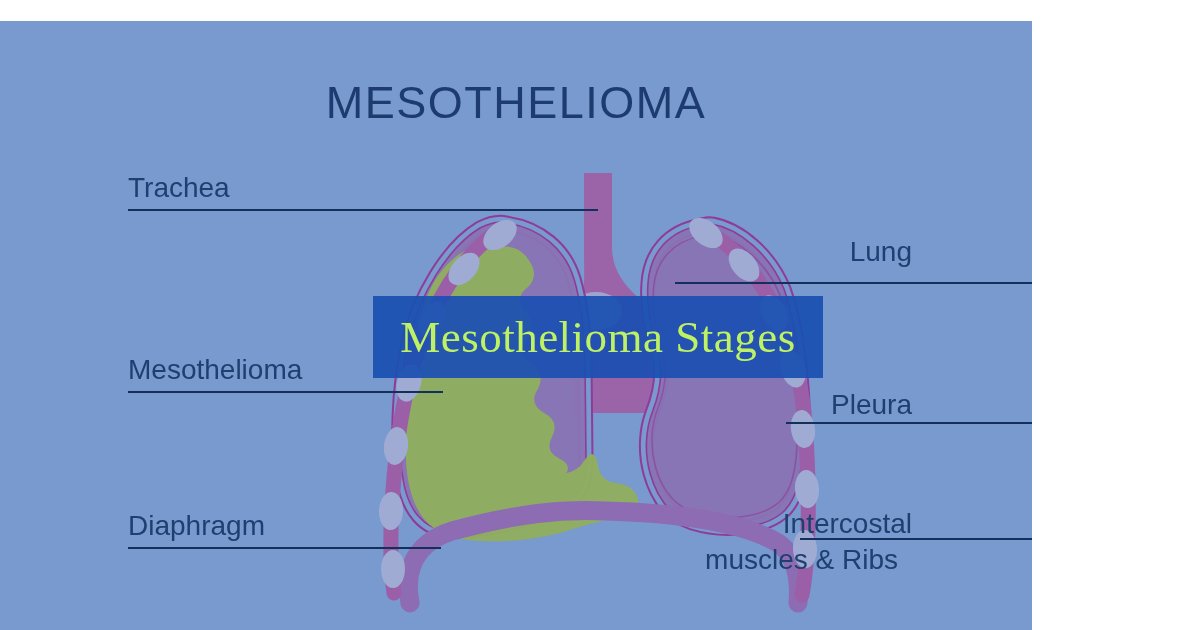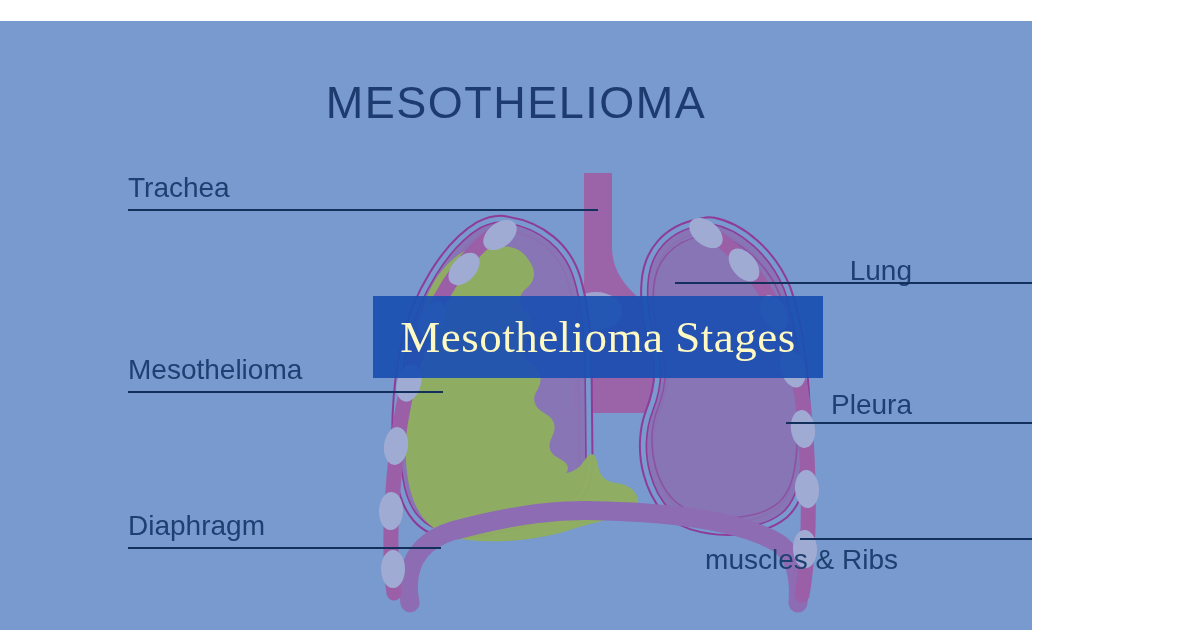--- a/index.html
+++ b/index.html
@@ -27,21 +27,21 @@
   .leader{
     position:absolute;height:2px;background:#13305C;
   }
   .banner{
     position:absolute;left:373px;top:275px;width:450px;height:82px;
     background:rgba(27,80,178,0.93);
     display:flex;align-items:center;justify-content:center;
   }
   .banner-text{
     font-family:"Liberation Serif", serif;
-    font-size:45px;color:#fef9c3;letter-spacing:0.5px;
+    font-size:45px;color:#bef264;letter-spacing:0.5px;
   }
 </style>
 </head>
 <body>
 
 <div id="stage">
 
   <svg width="1200" height="630" viewBox="0 0 1200 630">
     <defs>
       <path id="leftLung" d="M 506 202
@@ -137,22 +137,23 @@
 
   <div class="lbl" style="left:128px;top:151px;">Trachea</div>
   <div class="leader" style="left:128px;top:188px;width:470px;"></div>
 
   <div class="lbl" style="left:128px;top:333px;">Mesothelioma</div>
   <div class="leader" style="left:128px;top:370px;width:315px;"></div>
 
   <div class="lbl" style="left:128px;top:489px;text-align:center;">Diaphragm</div>
   <div class="leader" style="left:128px;top:526px;width:313px;"></div>
 
-  <div class="lbl right" style="right:120px;top:234px;">Lung</div>
+  <div class="lbl right" style="right:120px;top:215px;">Lung</div>
   <div class="leader" style="left:675px;top:261px;width:405px;"></div>
 
   <div class="lbl right" style="right:120px;top:368px;text-align:center;">Pleura</div>
   <div class="leader" style="left:786px;top:401px;width:294px;"></div>
 
+  <div class="lbl right" style="right:120px;top:487px;">Intercostal</div>
   <div class="leader" style="left:800px;top:517px;width:280px;"></div>
   <div class="lbl right" style="right:134px;top:523px;">muscles &amp; Ribs</div>
 
 </div>
 
 </body></html>

